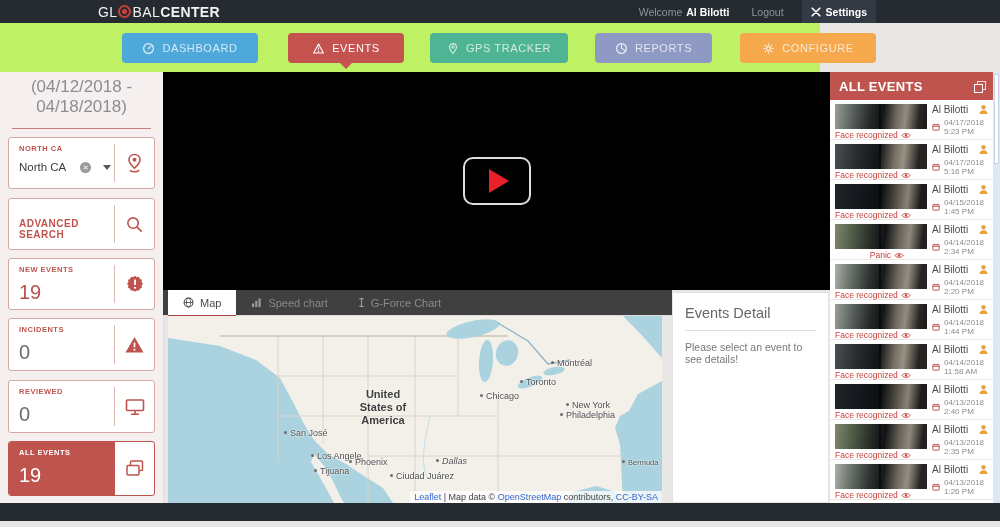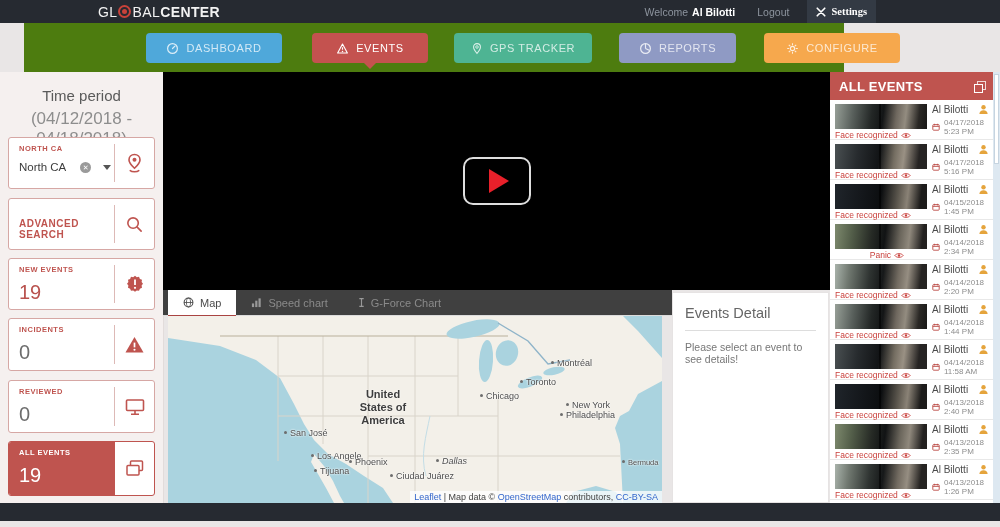--- a/index.html
+++ b/index.html
@@ -13,24 +13,24 @@
   .logo b{font-weight:bold;}
   .logo-target{display:inline-block;width:9px;height:9px;border:2px solid #c8423a;border-radius:50%;
         margin:0 1px;position:relative;}
   .logo-target::after{content:"";position:absolute;left:2px;top:2px;width:5px;height:5px;
         background:#c8423a;border-radius:50%;}
   .topbar-right{position:absolute;right:124px;top:0;height:23px;display:flex;align-items:center;font-size:10.5px;}
   .welcome{color:#8d949e;margin-right:22px;}
   .welcome b{color:#fff;margin-left:4px;font-weight:bold;}
   .logout{color:#8d949e;margin-right:18px;cursor:pointer;text-decoration:none;}
   .settings{display:flex;align-items:center;gap:5px;background:#333a44;color:#fff;height:23px;
-        padding:0 9px;cursor:pointer;text-decoration:none;font-weight:bold;font-family:Liberation Serif, serif;}
+        padding:0 9px;cursor:pointer;text-decoration:none;font-weight:bold;}
 
   
-  .navrow{position:absolute;left:0;top:23px;width:820px;height:49px;background:#4d7c0f;margin-left:24px;}
+  .navrow{position:absolute;left:0;top:23px;width:820px;height:49px;background:#bef264;}
   .navbtn{position:absolute;top:10px;height:30px;border-radius:4px;border:none;cursor:pointer;
         display:flex;align-items:center;justify-content:center;gap:7px;
         color:rgba(255,255,255,.75);font-size:11px;letter-spacing:.6px;font-family:inherit;}
   .navbtn svg{opacity:.8;}
   .btn-dashboard{left:122px;width:136px;}
   .btn-events{left:288px;width:116px;color:#fff;}
   .btn-events svg{opacity:1;}
   .btn-events::after{content:"";position:absolute;left:50%;margin-left:-6px;top:30px;
         border-left:6px solid transparent;border-right:6px solid transparent;border-top:6px solid #c4524f;}
   .btn-gps{left:430px;width:138px;}
@@ -182,21 +182,20 @@
     <button class="navbtn btn-configure" style="background: rgb(246, 168, 77);">
       <svg width="13" height="13" viewBox="0 0 16 16">
           <circle cx="8" cy="8" r="2.6" fill="none" stroke="#fff" stroke-width="1.4"></circle>
           <path d="M8 1.5 V4 M8 12 V14.5 M1.5 8 H4 M12 8 H14.5 M3.4 3.4 L5.2 5.2 M10.8 10.8 L12.6 12.6 M12.6 3.4 L10.8 5.2 M5.2 10.8 L3.4 12.6" stroke="#fff" stroke-width="1.3"></path>
         </svg>
       <span>CONFIGURE</span>
     </button>
   </nav>
 
   <aside class="sidebar">
-    <div class="tp-title">Time period</div>
     <div class="tp-range">(04/12/2018 - 04/18/2018)</div>
     <div class="tp-divider"></div>
 
     <div class="card card-region">
       <div class="card-main">
         <div class="card-label">NORTH CA</div>
         <div class="select-row">
           <span>North CA</span>
           <span class="clear-x"></span>
           <span class="caret"></span>

